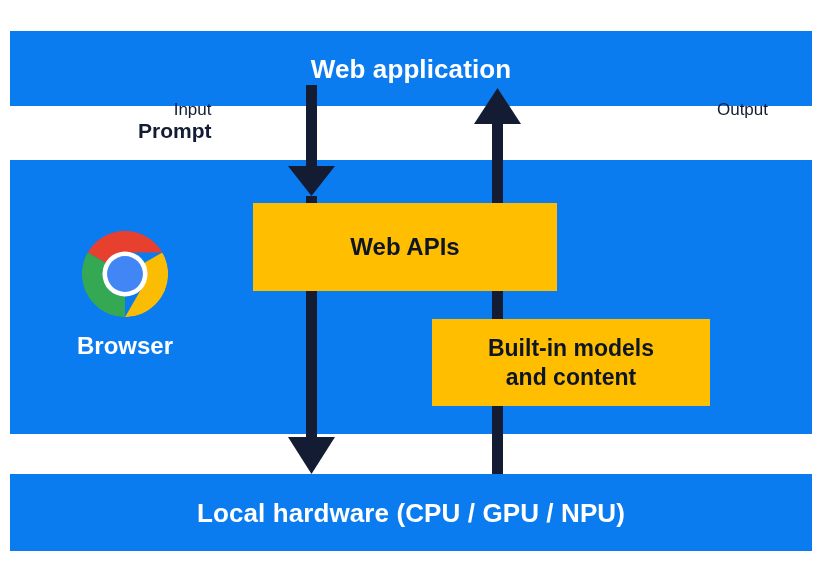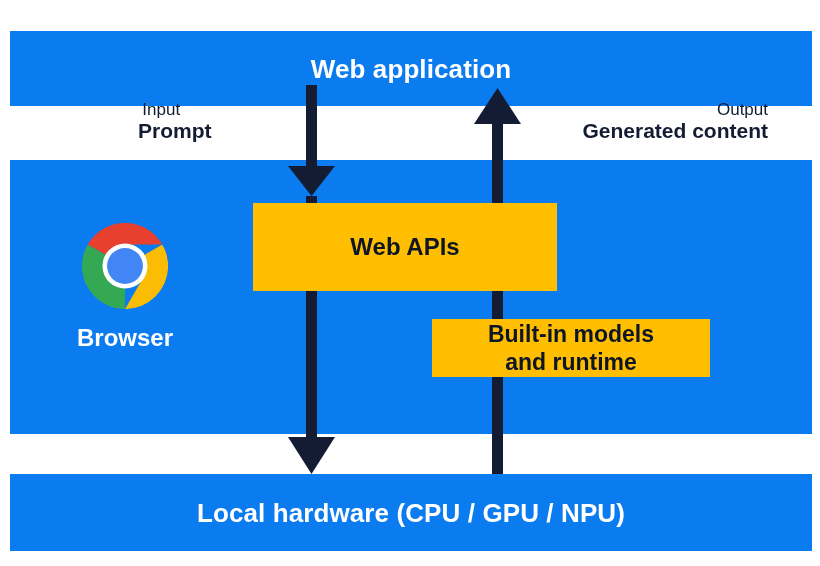--- a/index.html
+++ b/index.html
@@ -71,21 +71,21 @@
   }
   .io-label .io-value {
     display: block;
     font-size: 21px;
     font-weight: bold;
     margin-left: 27px;
   }
   #io-input {
     left: 111px;
     top: 100px;
-    text-align: center;
+    text-align: right;
   }
   #io-output {
     right: 52px;
     top: 100px;
     text-align: right;
   }
 
   
   .arrow-svg {
     position: absolute;
@@ -111,30 +111,30 @@
     left: 253px;
     top: 203px;
     width: 304px;
     height: 88px;
     font-size: 24px;
   }
   #box-builtin {
     left: 432px;
     top: 319px;
     width: 278px;
-    height: 58px;
+    height: 87px;
     font-size: 23px;
     line-height: 1.22;
   }
 
   
   #browser-block {
     position: absolute;
     left: 45px;
-    top: 220px;
+    top: 228px;
     width: 160px;
     text-align: center;
   }
   #chrome-logo {
     width: 92px;
     height: 92px;
     margin: 0 auto;
     display: block;
   }
   #browser-label {
@@ -159,21 +159,20 @@
     <div class="band-title">Local hardware (CPU / GPU / NPU)</div>
   </div>
 
   <div class="io-label" id="io-input">
     <span class="io-kind">Input</span>
     <span class="io-value">Prompt</span>
   </div>
 
   <div class="io-label" id="io-output">
     <span class="io-kind">Output</span>
-    <span class="io-value">Generated content</span>
   </div>
 
   <svg class="arrow-svg" viewBox="0 0 820 566">
 
     <g>
       <rect x="306" y="85" width="11" height="86" fill="#131c33"></rect>
       <polygon points="288,166 335,166 311.5,196" fill="#131c33"></polygon>
       <rect x="306" y="196" width="11" height="245" fill="#131c33"></rect>
       <polygon points="288,437 335,437 311.5,474" fill="#131c33"></polygon>
     </g>
@@ -184,21 +183,21 @@
     </g>
   </svg>
 
   <div class="yellow-box" id="box-web-apis">
     <span>Web APIs</span>
   </div>
 
   <div class="yellow-box" id="box-builtin">
     <span>
       <span>Built-in models</span><br>
-      <span>and runtime</span>
+      <span>and content</span>
     </span>
   </div>
 
   <div id="browser-block">
     <svg id="chrome-logo" viewBox="0 0 100 100">
       <defs>
         <clipPath id="circleClip">
           <circle cx="50" cy="50" r="47"></circle>
         </clipPath>
       </defs>

